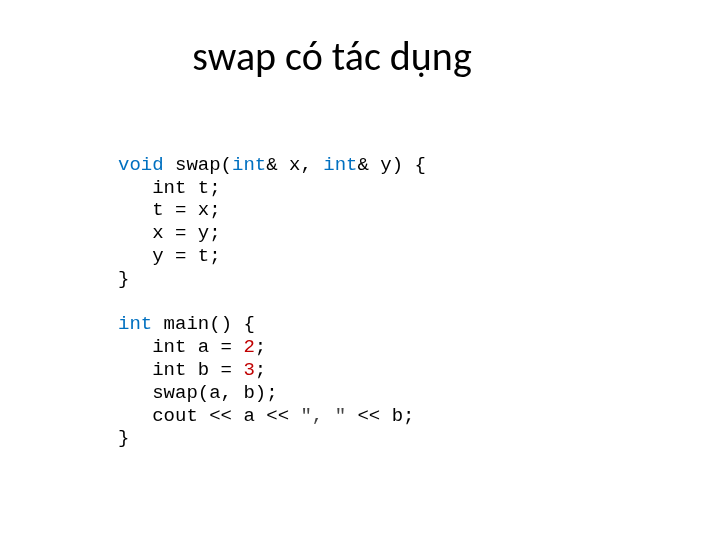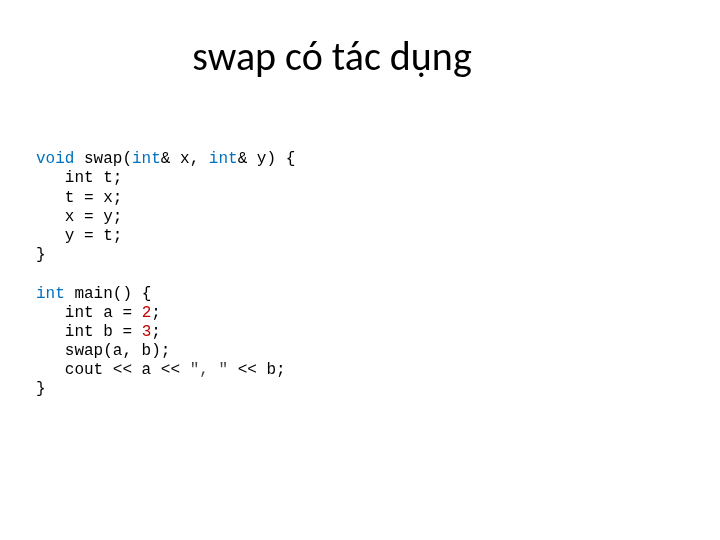--- a/index.html
+++ b/index.html
@@ -1,33 +1,33 @@
 <!DOCTYPE html>
 <html><head>
 <meta charset="utf-8">
 <style>
   * { margin: 0; padding: 0; box-sizing: border-box; }
   html, body { width: 720px; height: 540px; background: #fff; }
   body { font-family: Calibri, "Segoe UI", Arial, sans-serif; }
-  .slide { width: 664px; height: 540px; position: relative; padding: 20px 32px; }
+  .slide { width: 664px; height: 540px; position: relative; padding: 20px 94px; }
   .title {
     font-size: 40px;
     font-weight: 400;
     color: #000;
     text-align: center;
     margin-top: 12px;
     margin-bottom: 50px;
   }
   .code {
     font-family: Consolas, "Courier New", monospace;
-    font-size: 16px;
+    font-size: 19px;
     line-height: 1.2;
     color: #000;
     white-space: pre;
-    margin-left: 4px;
+    margin-left: 24px;
   }
   .kw { color: #0070c0; }
   .num { color: #c00000; }
   .str { color: #444; }
 </style>
 </head>
 <body>
 
 <div class="slide">
   <h1 class="title">swap có tác dụng</h1>

